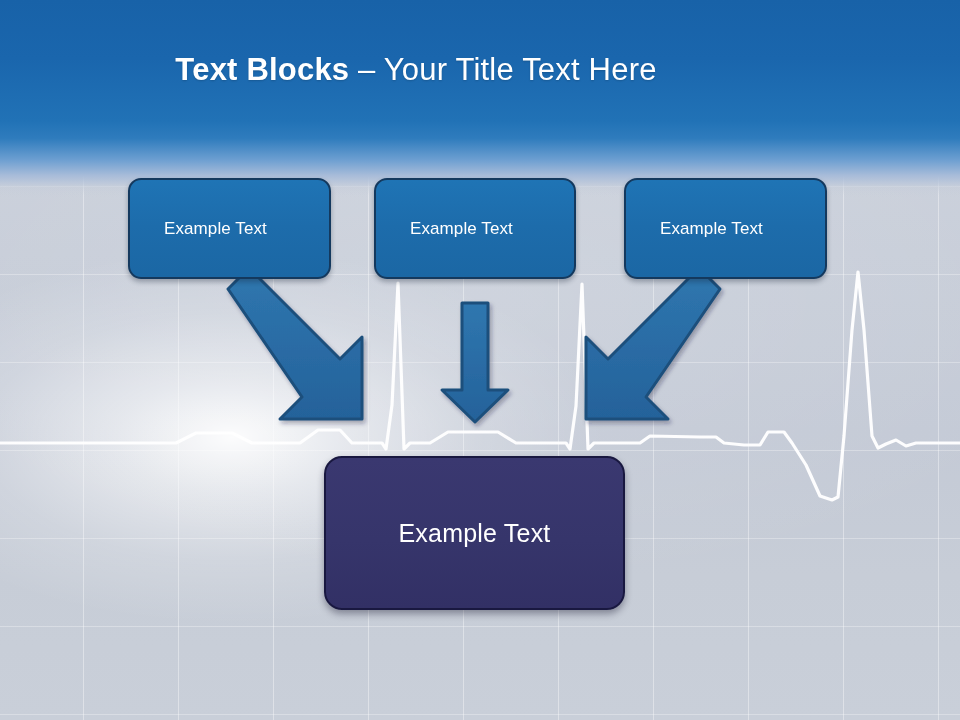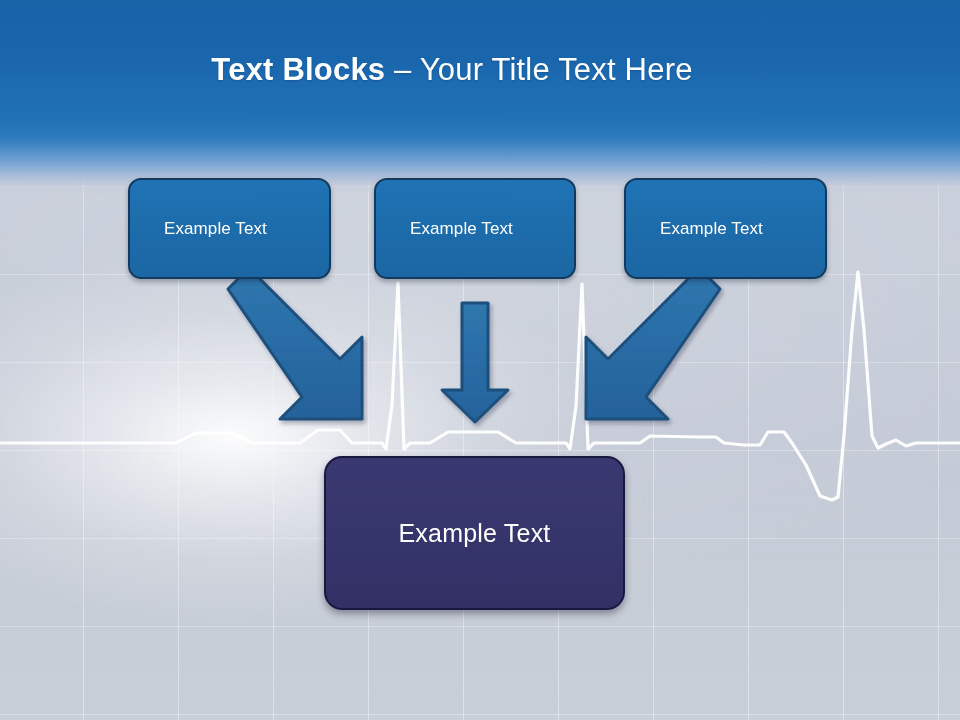--- a/index.html
+++ b/index.html
@@ -76,21 +76,20 @@
   .header-title {
     position: absolute;
     left: 0; top: 52px;
     width: 832px;
     text-align: center;
     color: #ffffff;
     font-size: 31px;
     letter-spacing: 0.2px;
     white-space: nowrap;
     text-shadow: 0 1px 2px rgba(0,0,0,0.16);
-    padding-left: 36px;
   }
   .header-title .strong { font-weight: bold; }
   .header-title .light  { font-weight: normal; }
 
   
   .ecg {
     position: absolute;
     left: 0; top: 0;
     width: 960px;
     height: 720px;

